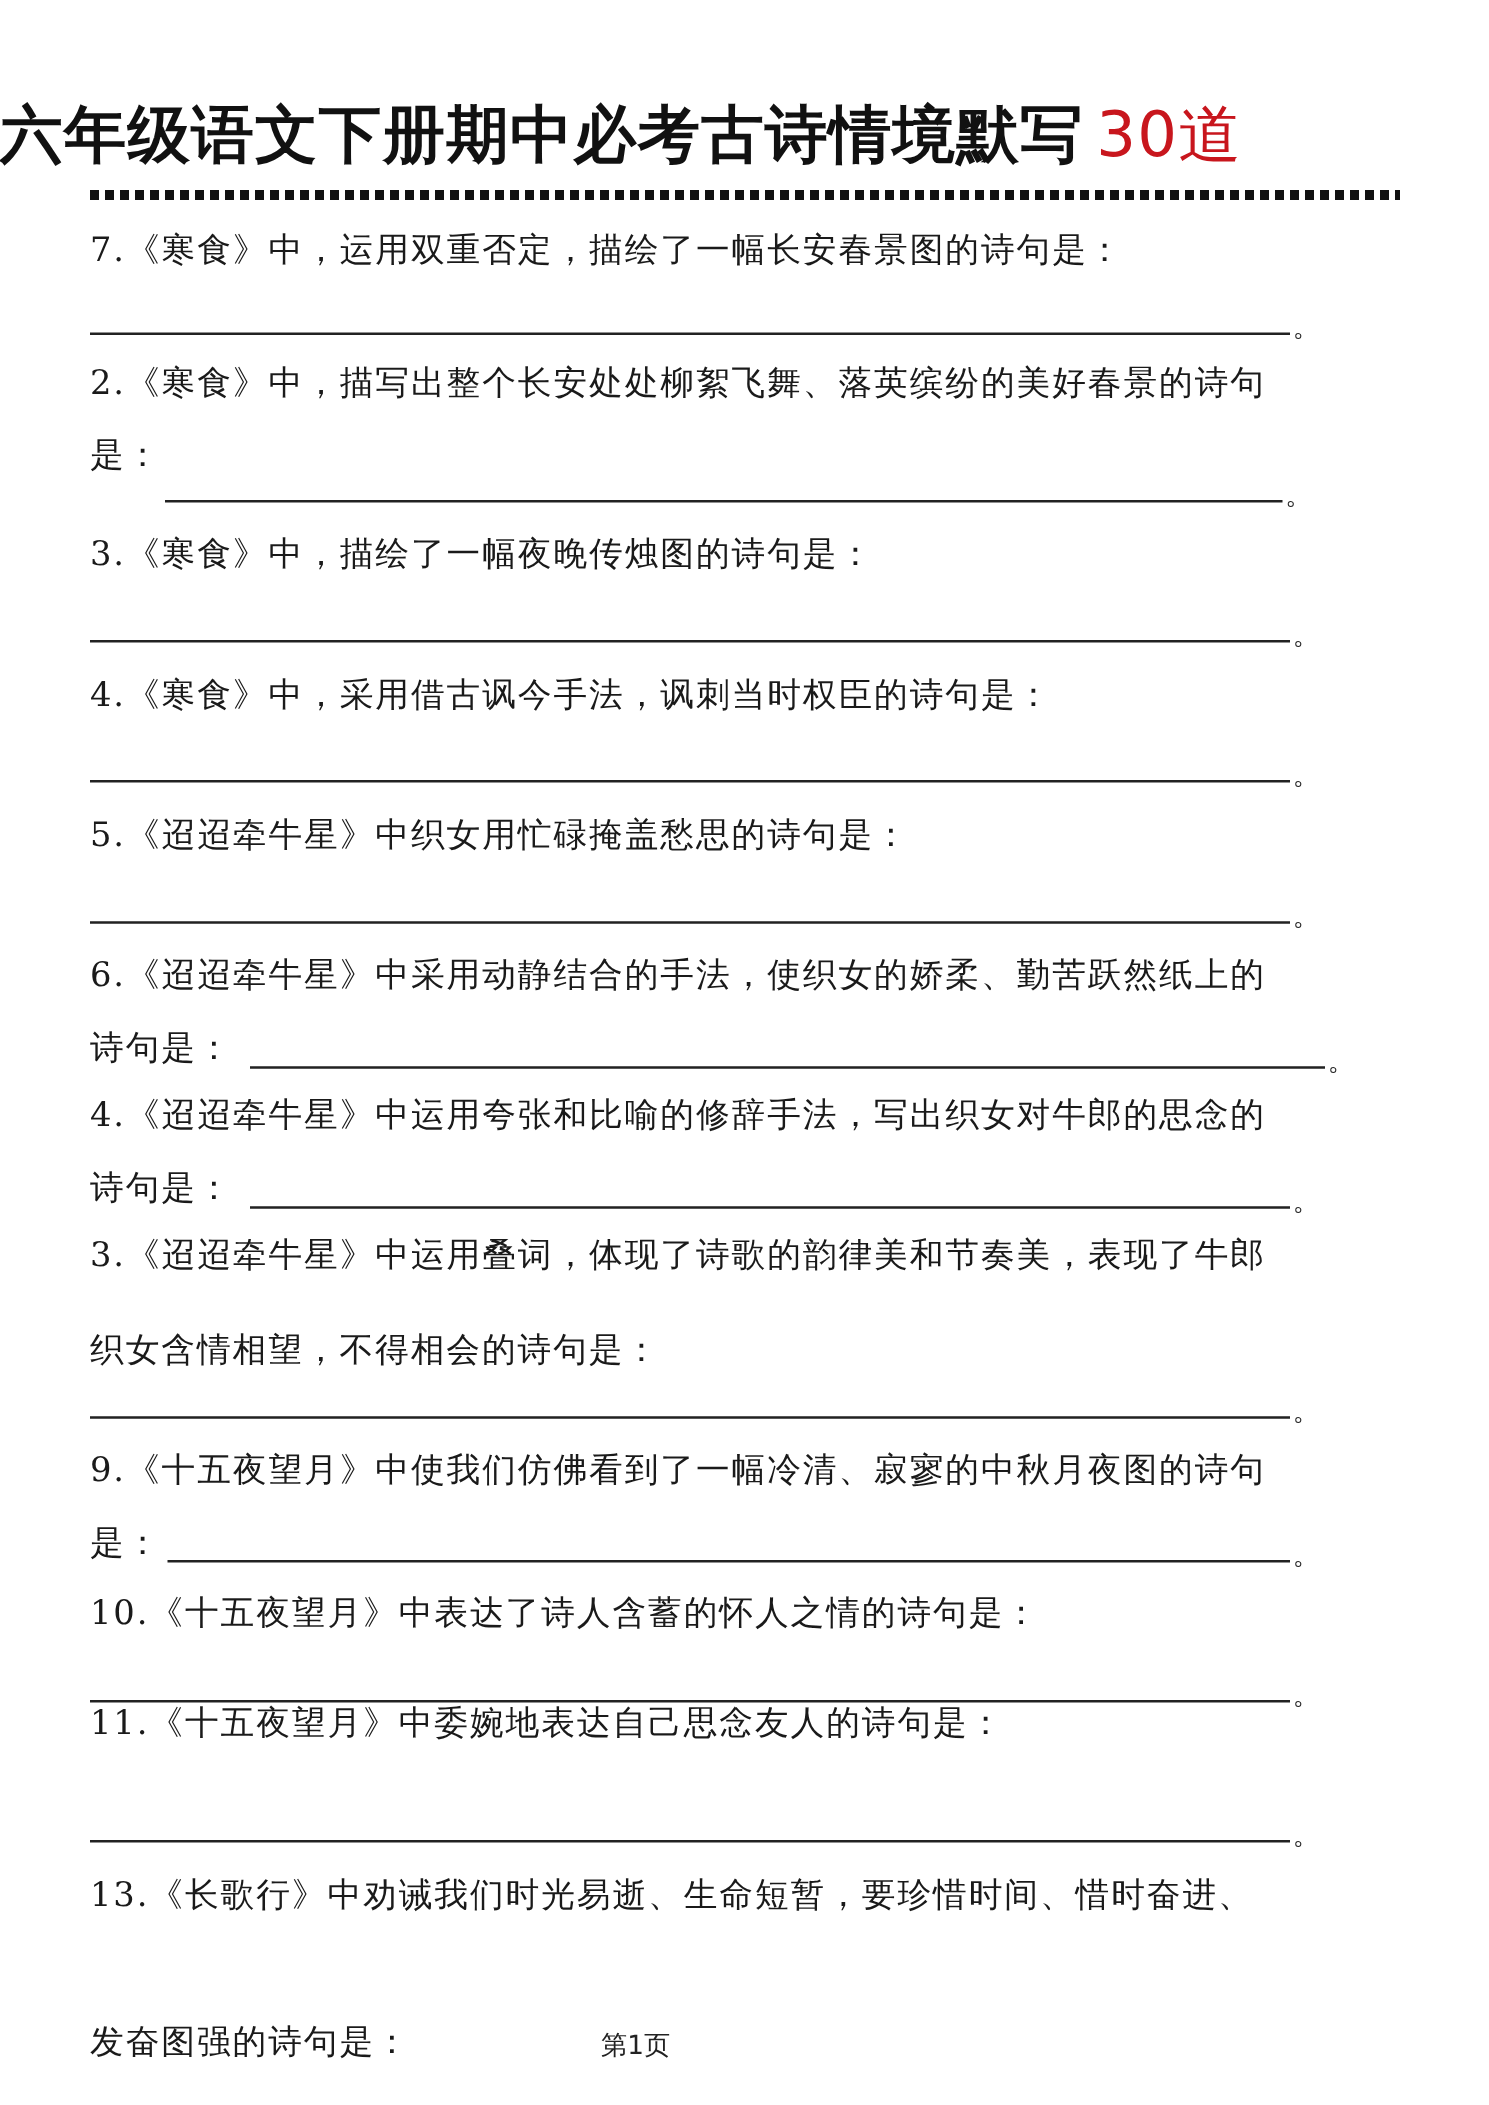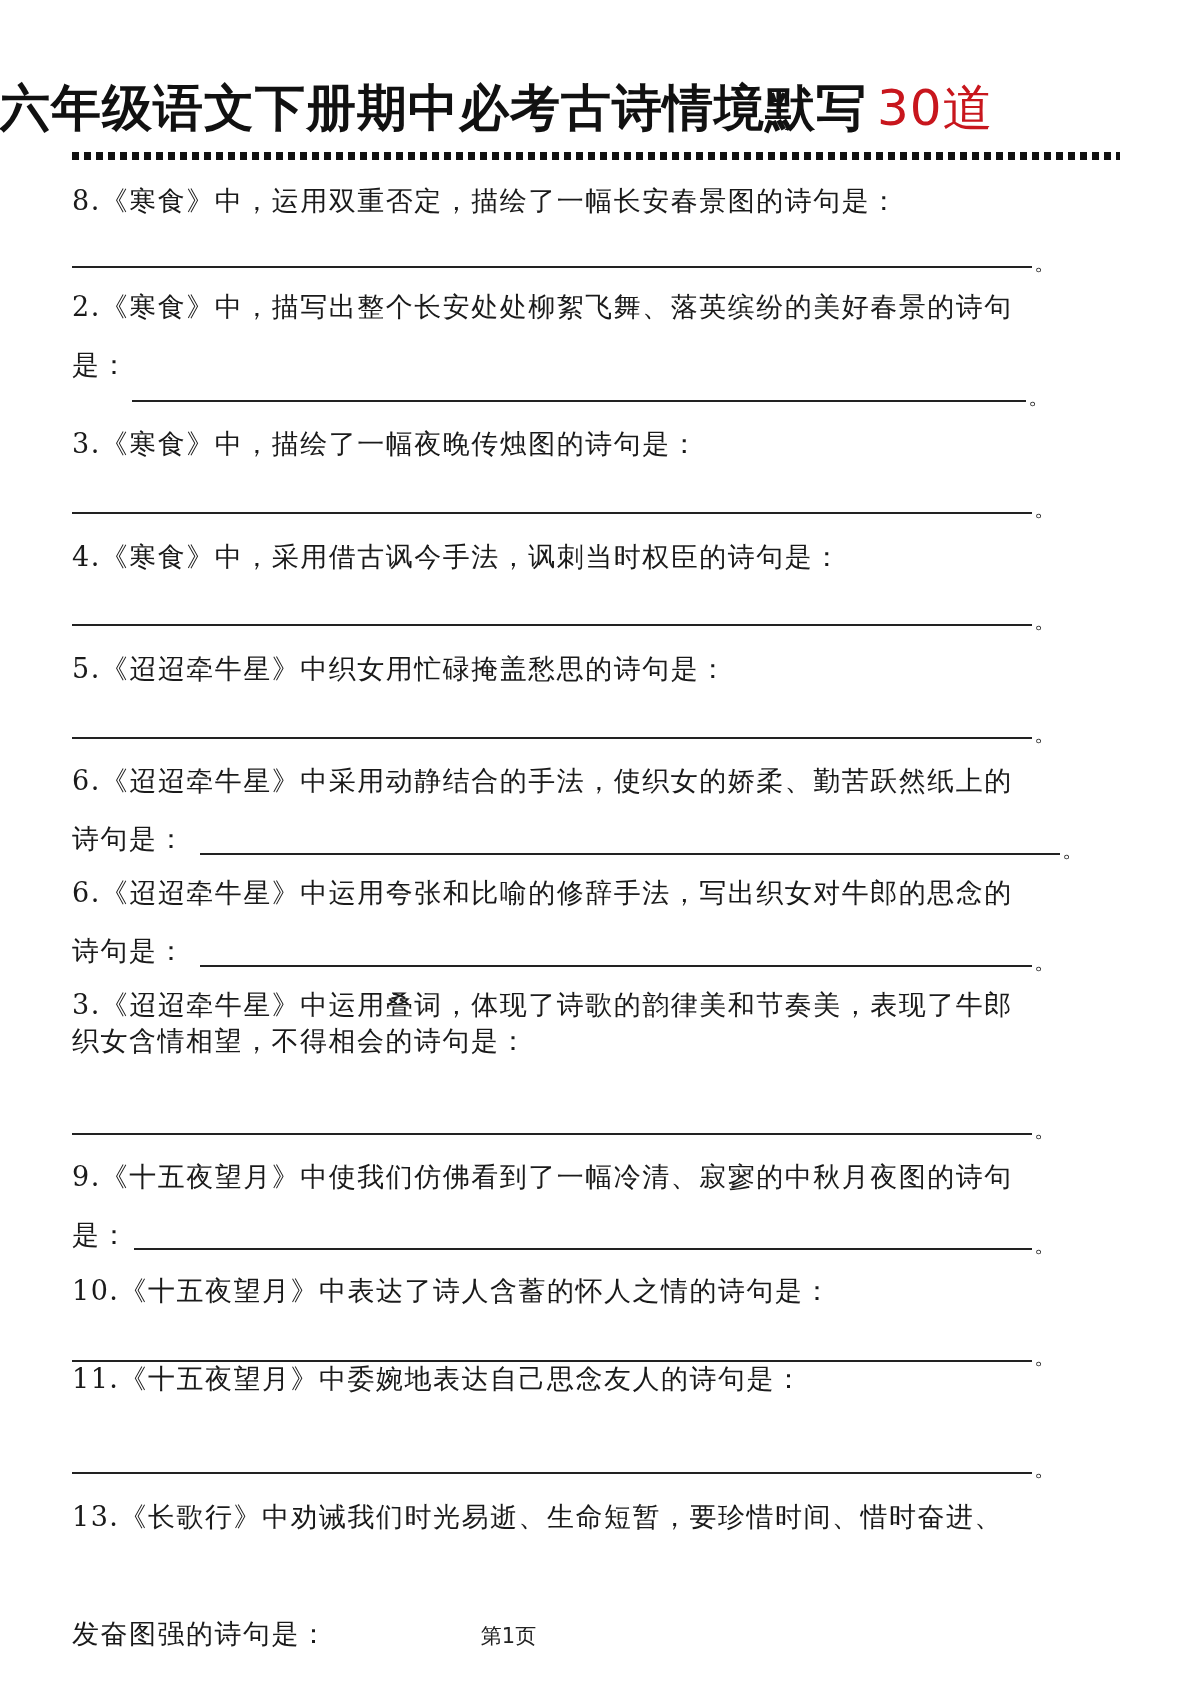--- a/index.html
+++ b/index.html
@@ -38,21 +38,21 @@
     }
   </style>
 </head>
 <body>
 
 <div class="title">
   <span>六年级语文下册期中必考古诗情境默写</span><span class="accent">30道</span>
 </div>
 <div class="divider"></div>
 
-<div class="q" style="top:184px">8.《寒食》中，运用双重否定，描绘了一幅长安春景图的诗句是：</div>
+<div class="q" style="top:184px">7.《寒食》中，运用双重否定，描绘了一幅长安春景图的诗句是：</div>
 <div class="line" style="left:72px; top:266px; width:960px"></div>
 <div class="period" style="left:1034px; top:252px">。</div>
 
 <div class="q" style="top:290px">2.《寒食》中，描写出整个长安处处柳絮飞舞、落英缤纷的美好春景的诗句</div>
 <div class="q" style="top:348px">是：</div>
 <div class="line" style="left:132px; top:400px; width:894px"></div>
 <div class="period" style="left:1028px; top:386px">。</div>
 
 <div class="q" style="top:427px">3.《寒食》中，描绘了一幅夜晚传烛图的诗句是：</div>
 <div class="line" style="left:72px; top:512px; width:960px"></div>
@@ -64,27 +64,27 @@
 
 <div class="q" style="top:652px">5.《迢迢牵牛星》中织女用忙碌掩盖愁思的诗句是：</div>
 <div class="line" style="left:72px; top:737px; width:960px"></div>
 <div class="period" style="left:1034px; top:723px">。</div>
 
 <div class="q" style="top:764px">6.《迢迢牵牛星》中采用动静结合的手法，使织女的娇柔、勤苦跃然纸上的</div>
 <div class="q" style="top:822px">诗句是：</div>
 <div class="line" style="left:200px; top:853px; width:860px"></div>
 <div class="period" style="left:1062px; top:839px">。</div>
 
-<div class="q" style="top:876px">6.《迢迢牵牛星》中运用夸张和比喻的修辞手法，写出织女对牛郎的思念的</div>
+<div class="q" style="top:876px">4.《迢迢牵牛星》中运用夸张和比喻的修辞手法，写出织女对牛郎的思念的</div>
 <div class="q" style="top:934px">诗句是：</div>
 <div class="line" style="left:200px; top:965px; width:832px"></div>
 <div class="period" style="left:1034px; top:951px">。</div>
 
 <div class="q" style="top:988px">3.《迢迢牵牛星》中运用叠词，体现了诗歌的韵律美和节奏美，表现了牛郎</div>
-<div class="q" style="top:1024px">织女含情相望，不得相会的诗句是：</div>
+<div class="q" style="top:1064px">织女含情相望，不得相会的诗句是：</div>
 <div class="line" style="left:72px; top:1133px; width:960px"></div>
 <div class="period" style="left:1034px; top:1119px">。</div>
 
 <div class="q" style="top:1160px">9.《十五夜望月》中使我们仿佛看到了一幅冷清、寂寥的中秋月夜图的诗句</div>
 <div class="q" style="top:1218px">是：</div>
 <div class="line" style="left:134px; top:1248px; width:898px"></div>
 <div class="period" style="left:1034px; top:1234px">。</div>
 
 <div class="q" style="top:1274px">10.《十五夜望月》中表达了诗人含蓄的怀人之情的诗句是：</div>
 <div class="line" style="left:72px; top:1360px; width:960px"></div>

